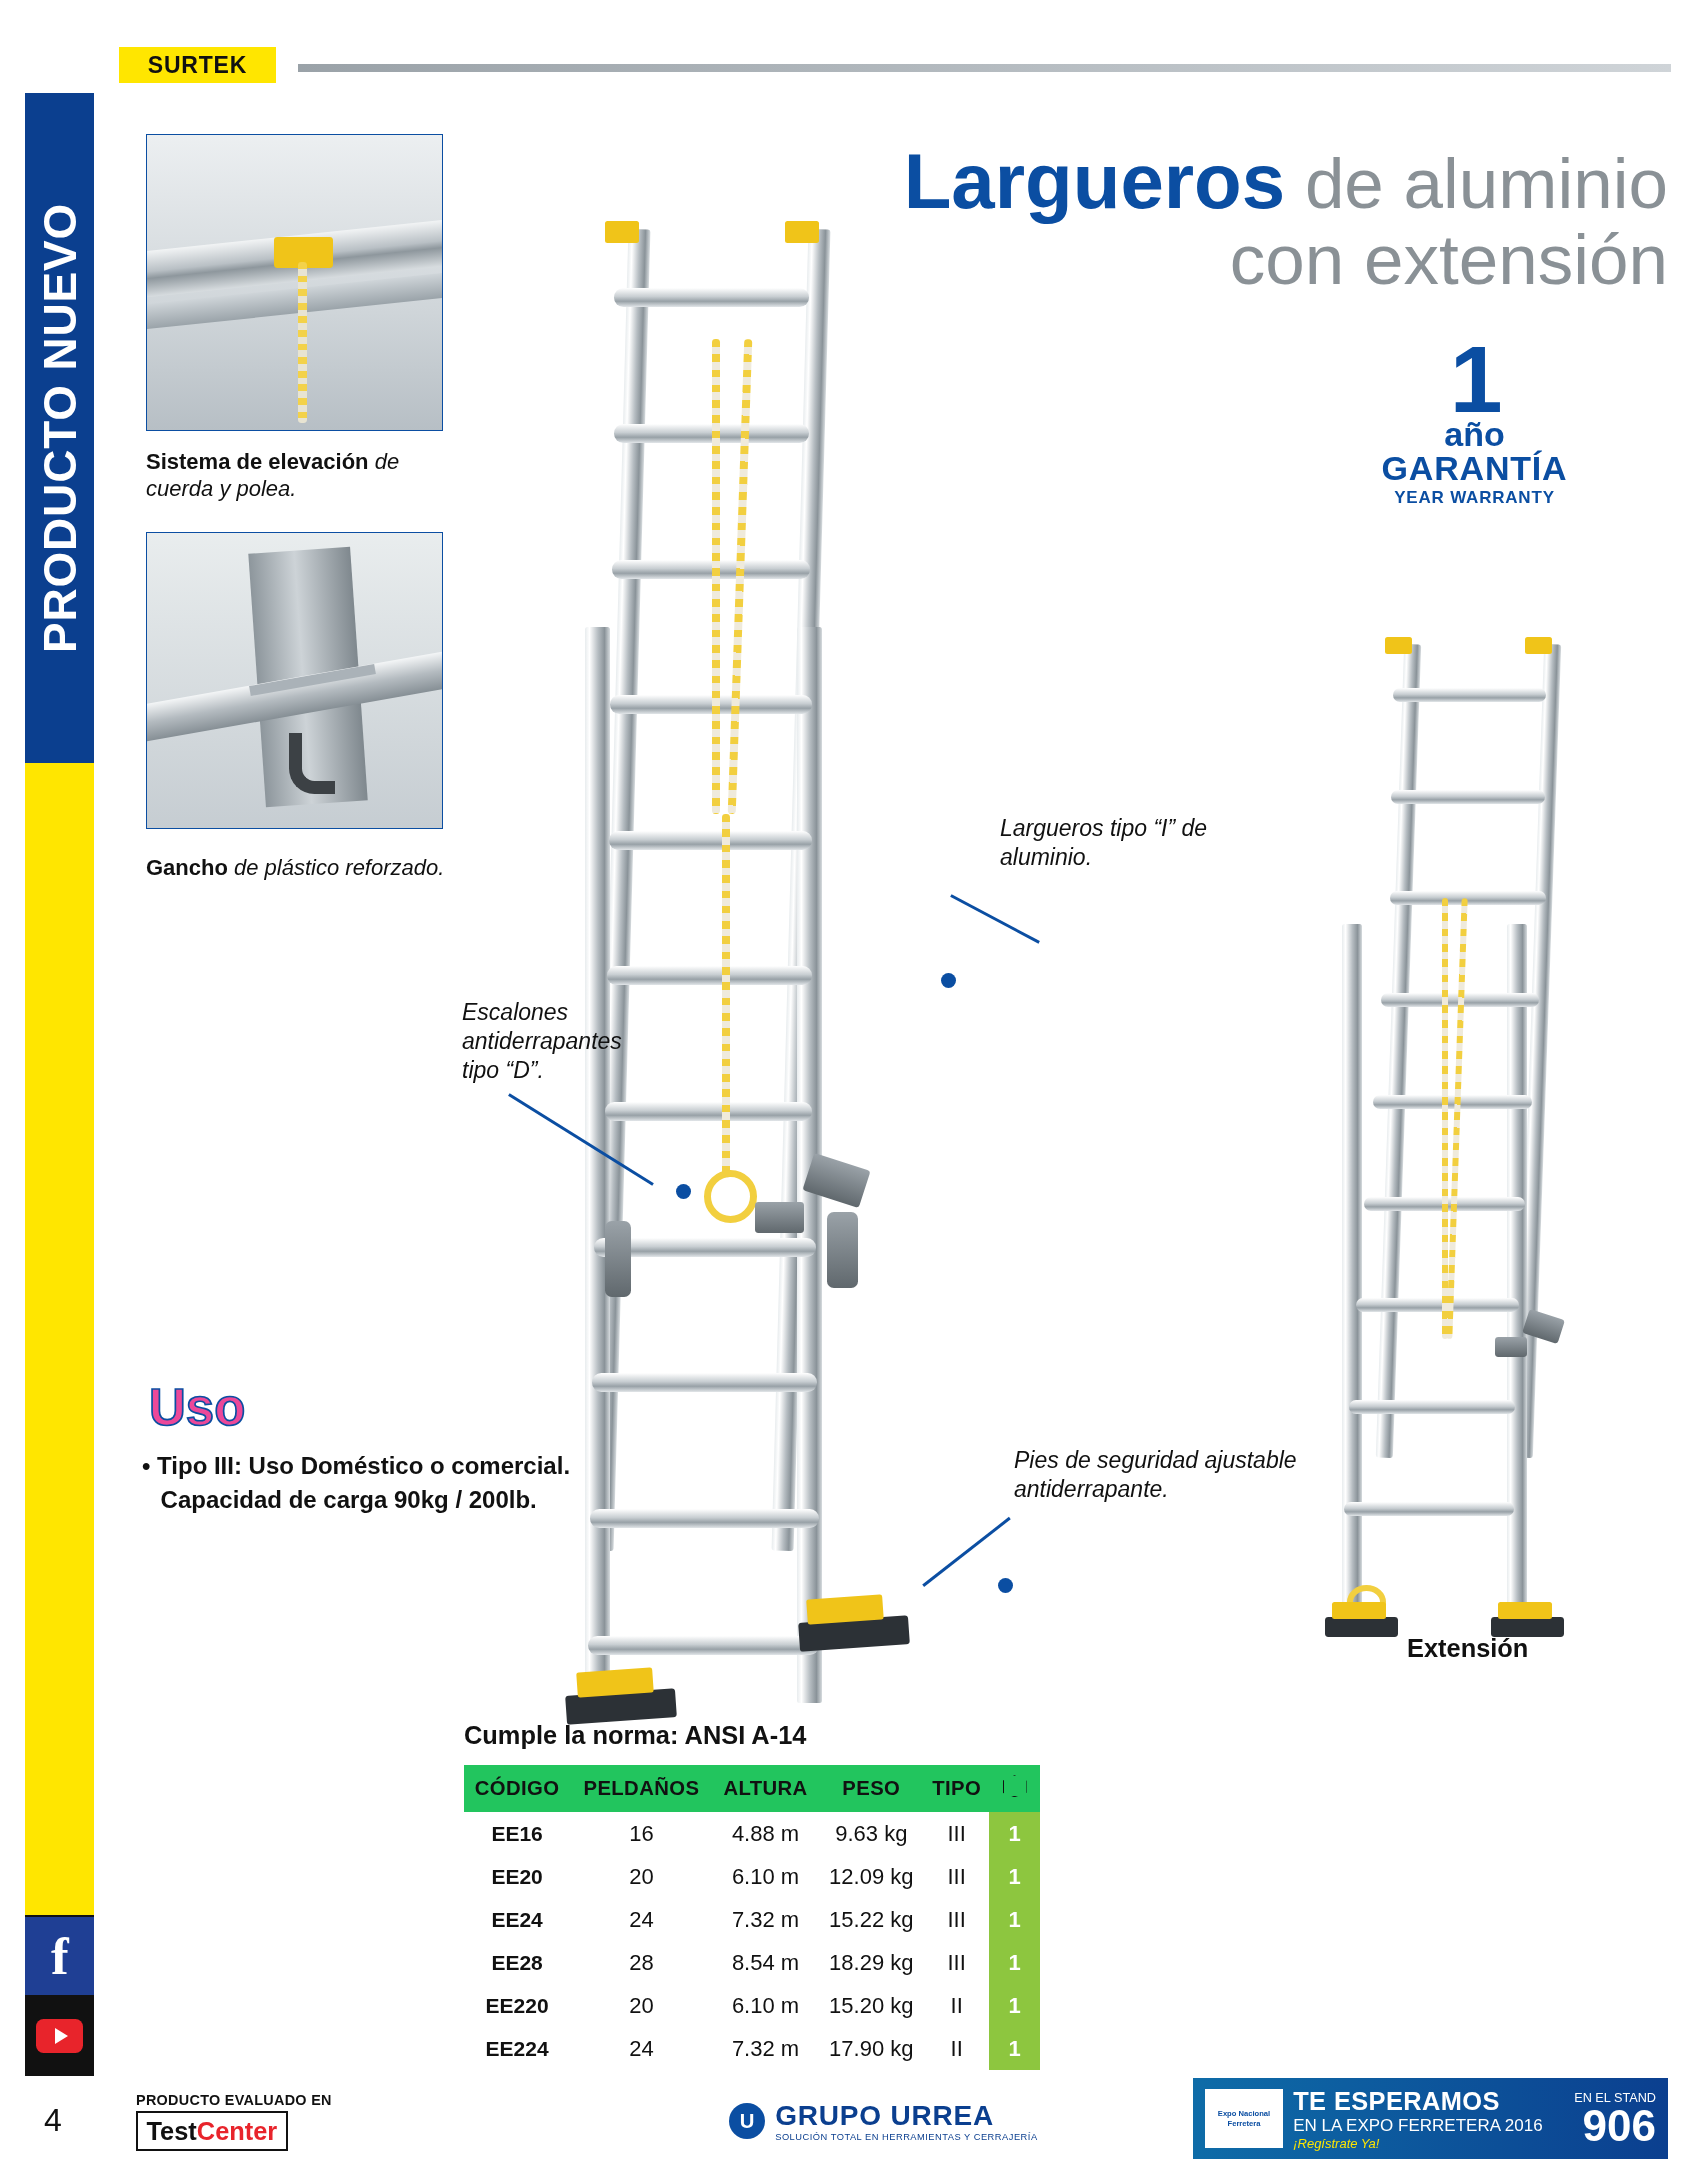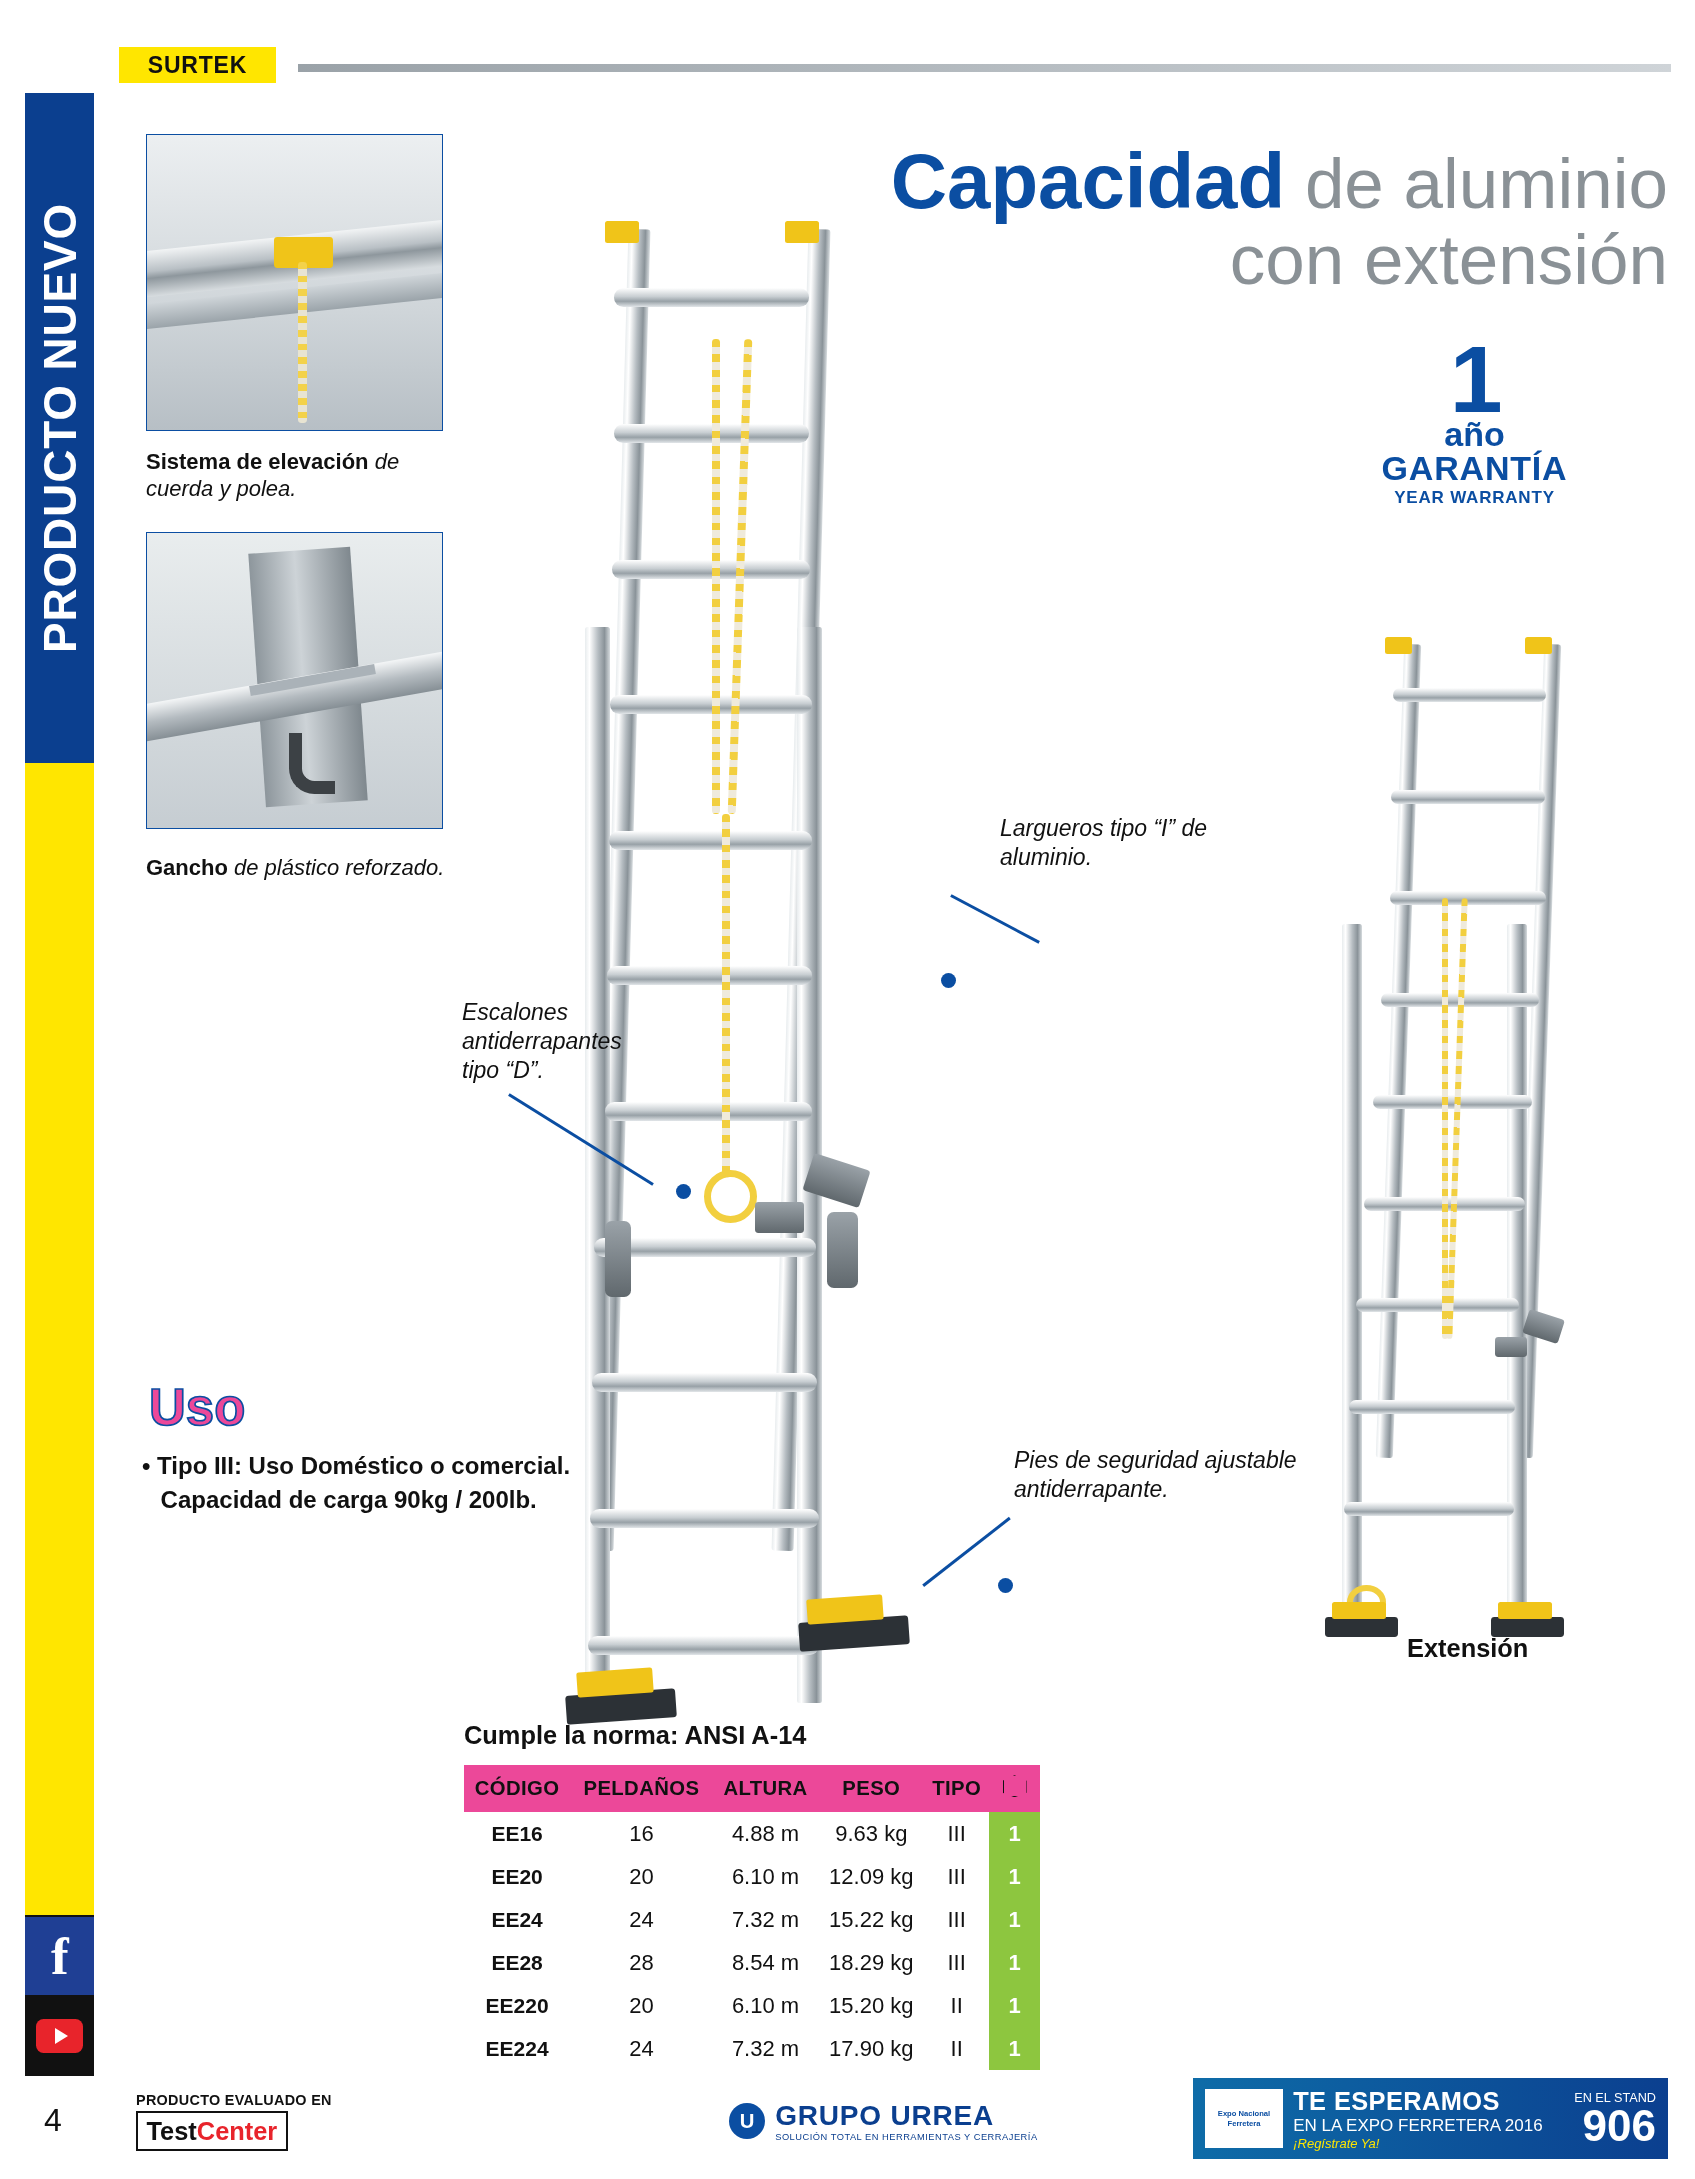--- a/index.html
+++ b/index.html
@@ -200,21 +200,21 @@
   .norma {
     position: absolute; left: 464px; top: 1721px;
     font-size: 25.4px; font-weight: bold; color: #0b4ea2;
   }
   .norma span { color: #111; }
   table.spec {
     position: absolute; left: 464px; top: 1765px; width: 576px;
     border-collapse: collapse; font-size: 22px;
   }
   table.spec thead th {
-    background: #ec4899; color: #111; font-weight: bold; font-size: 20.3px;
+    background: #22c55e; color: #111; font-weight: bold; font-size: 20.3px;
     padding: 10.2px 3.4px; text-align: center; letter-spacing: 0.4px;
   }
   table.spec tbody td {
     padding: 8.5px 3.4px; text-align: center; font-size: 22px; color: #111;
   }
   table.spec tbody td.code { font-weight: bold; font-size: 21px; }
   table.spec tbody td.pack {
     background: #8dc63f; color: #fff; font-weight: bold; width: 51px;
   }
   .cube-ico { display: inline-block; width: 24px; height: 22px; position: relative; }
@@ -275,21 +275,21 @@
       </div>
   </div>
 
   <div class="logo">
     <span>SURTEK</span>
   </div>
   <div class="header-rule"></div>
 
   <div class="title-block">
     <div class="title-line1">
-      <b>Capacidad</b><span> de aluminio</span>
+      <b>Largueros</b><span> de aluminio</span>
     </div>
     <div class="title-line2">con extensión</div>
   </div>
 
   <div class="warranty">
     <div class="warr-1">1</div>
     <div class="warr-ano">año</div>
     <div class="warr-g">GARANTÍA</div>
     <div class="warr-y">YEAR WARRANTY</div>
   </div>

